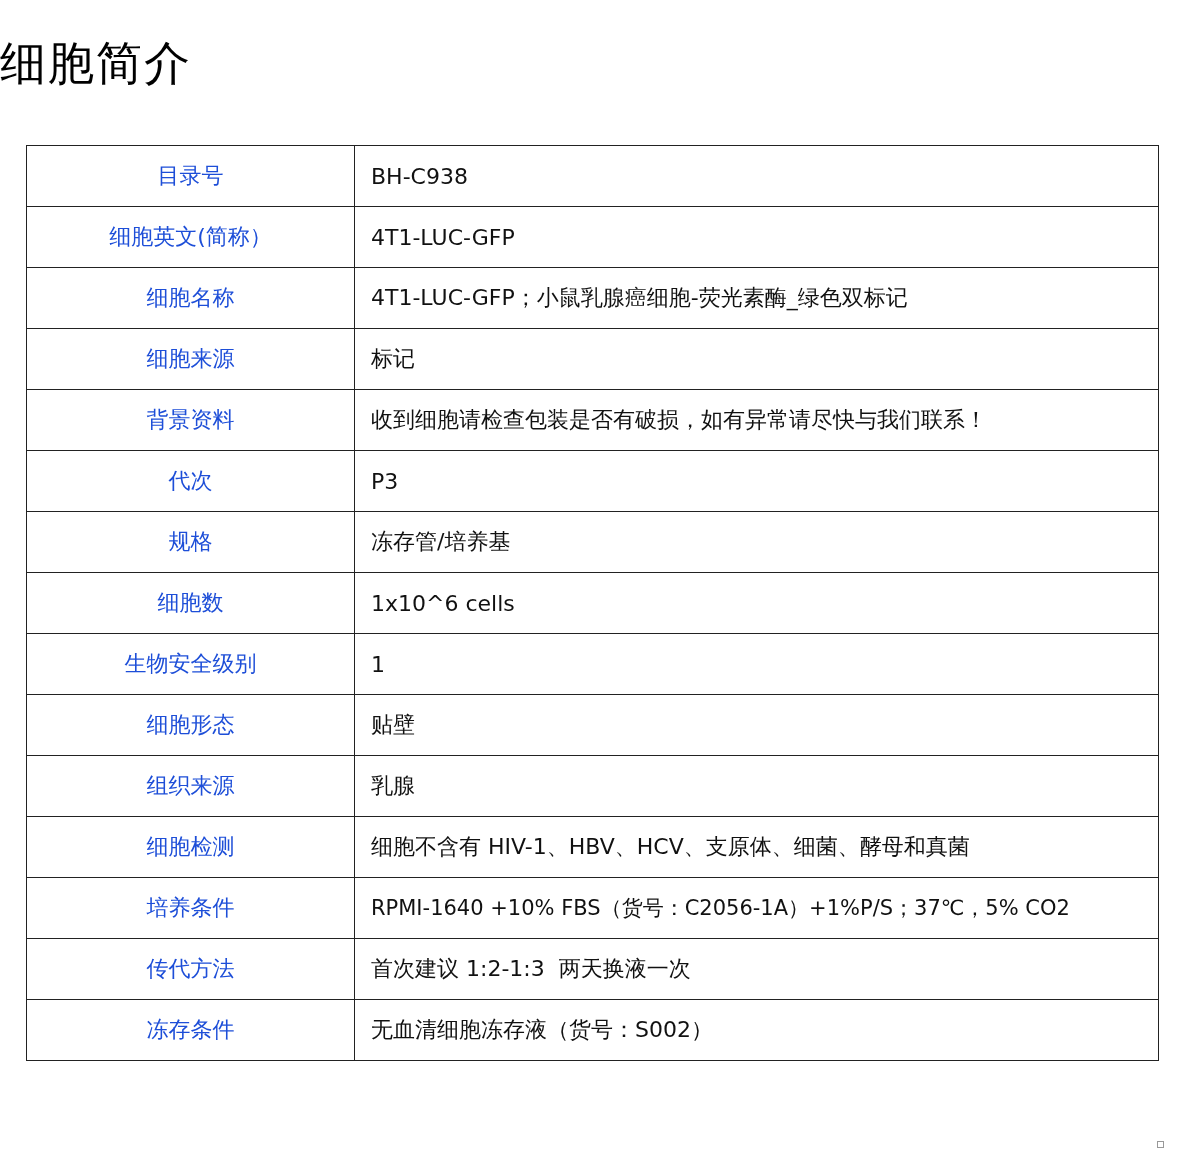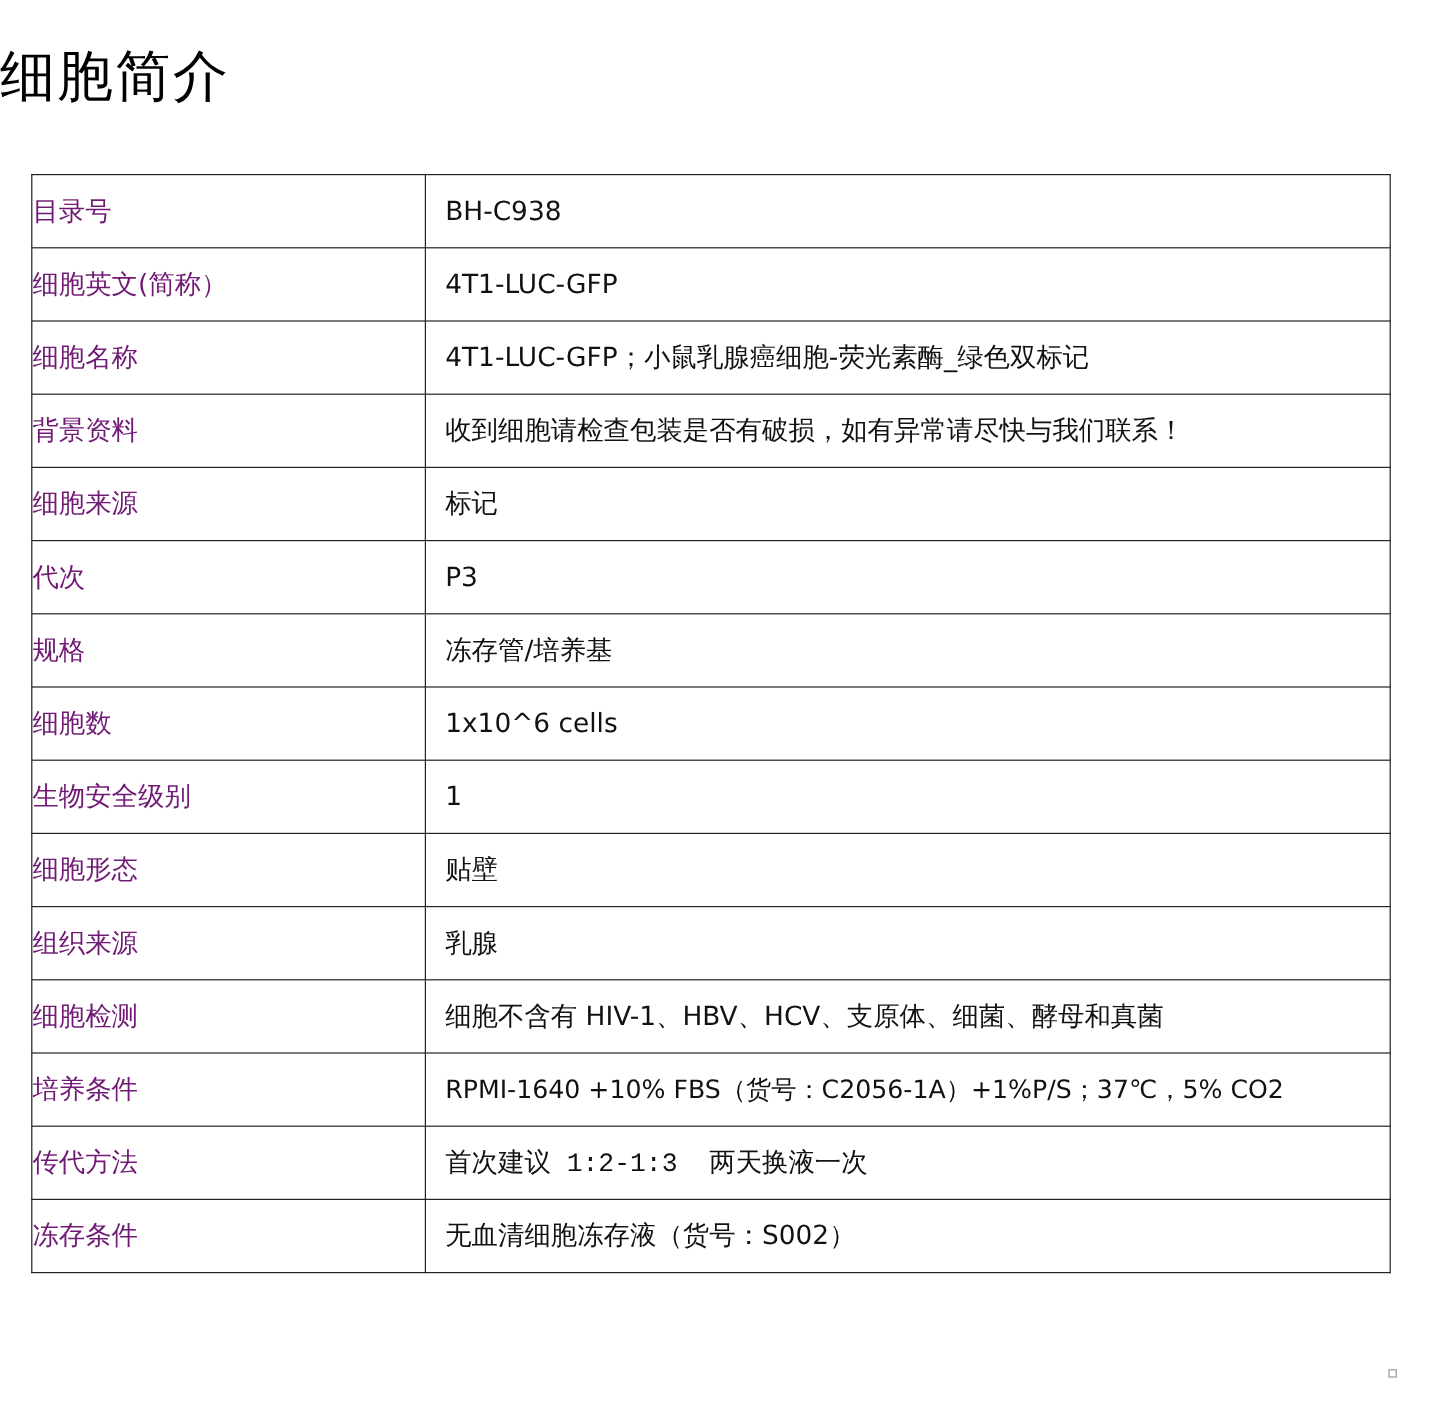--- a/index.html
+++ b/index.html
@@ -23,21 +23,21 @@
     }
     table.info td {
       border: 1.5px solid #222;
       height: 60px;
       padding: 0;
       font-size: 22px;
       vertical-align: middle;
       white-space: nowrap;
       overflow: hidden;
     }
-    td.label { width: 327px; color: #701a75; }
+    td.label { width: 327px; text-align: center; color: #1d4ed8; }
     td.value { padding-left: 16px !important; color: #111; margin-left: 36px; }
     .corner-mark {
       position: absolute; left: 1157px; top: 1141px;
       width: 5px; height: 5px; border: 1px solid #999;
     }
   </style>
 </head>
 <body>
 
 <div class="title">细胞简介</div>
@@ -50,26 +50,26 @@
     </tr>
     <tr>
       <td class="label">细胞英文(简称）</td>
       <td class="value">4T1-LUC-GFP</td>
     </tr>
     <tr>
       <td class="label">细胞名称</td>
       <td class="value">4T1-LUC-GFP；小鼠乳腺癌细胞-荧光素酶_绿色双标记</td>
     </tr>
     <tr>
+      <td class="label">细胞来源</td>
+      <td class="value">标记</td>
+    </tr>
+    <tr>
       <td class="label">背景资料</td>
       <td class="value">收到细胞请检查包装是否有破损，如有异常请尽快与我们联系！</td>
-    </tr>
-    <tr>
-      <td class="label">细胞来源</td>
-      <td class="value">标记</td>
     </tr>
     <tr>
       <td class="label">代次</td>
       <td class="value">P3</td>
     </tr>
     <tr>
       <td class="label">规格</td>
       <td class="value">冻存管/培养基</td>
     </tr>
     <tr>
@@ -91,21 +91,21 @@
     <tr>
       <td class="label">细胞检测</td>
       <td class="value">细胞不含有 HIV-1、HBV、HCV、支原体、细菌、酵母和真菌</td>
     </tr>
     <tr>
       <td class="label">培养条件</td>
       <td class="value" style="font-size:21px;">RPMI-1640 +10% FBS（货号：C2056-1A）+1%P/S；37℃，5% CO2</td>
     </tr>
     <tr>
       <td class="label">传代方法</td>
-      <td class="value" style="white-space:pre;font-family:Liberation Mono, monospace;">首次建议 1:2-1:3  两天换液一次</td>
+      <td class="value" style="white-space:pre;">首次建议 1:2-1:3  两天换液一次</td>
     </tr>
     <tr>
       <td class="label">冻存条件</td>
       <td class="value">无血清细胞冻存液（货号：S002）</td>
     </tr>
   </tbody>
 </table>
 
 <div class="corner-mark"></div>
 

